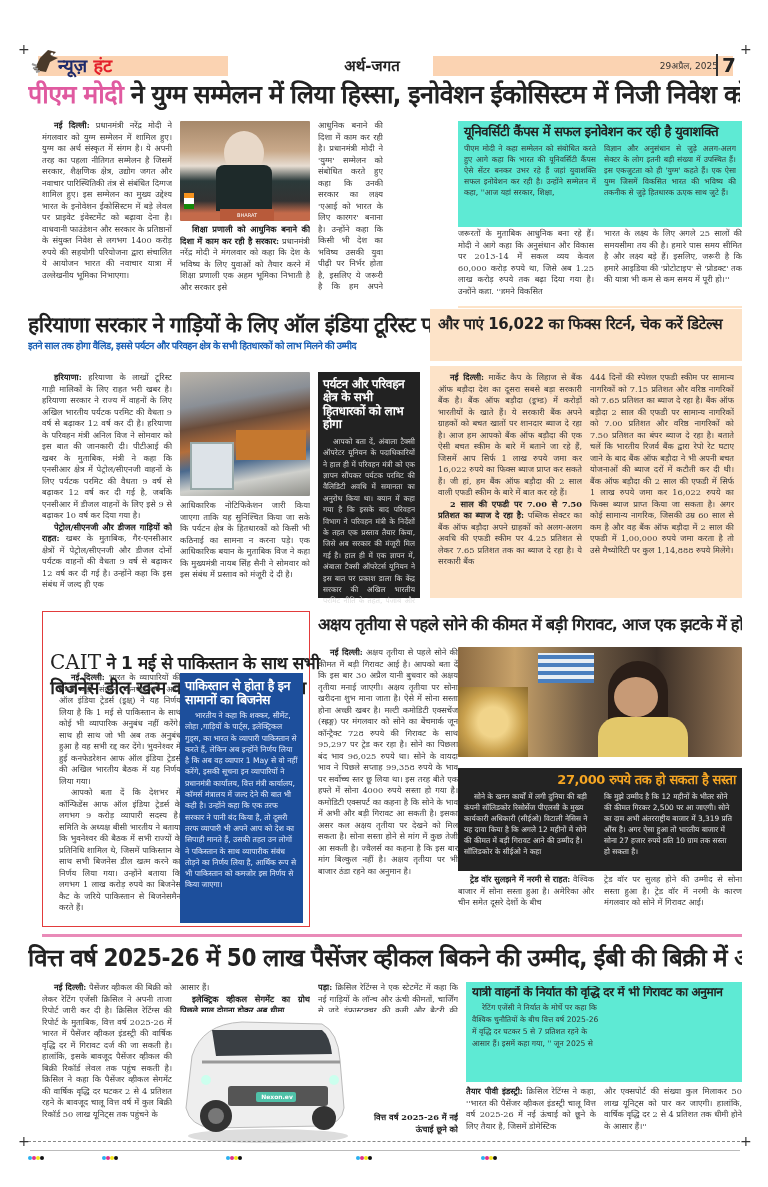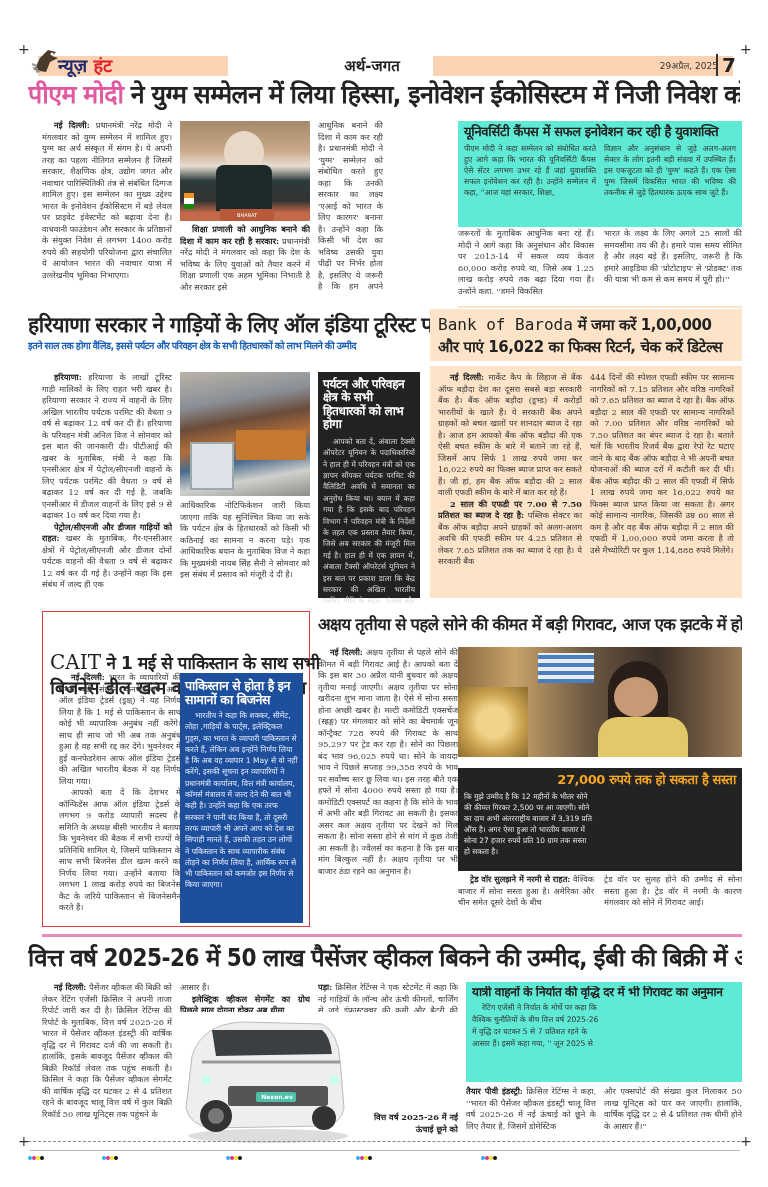--- a/index.html
+++ b/index.html
@@ -75,21 +75,21 @@
 </div>
 
 <div class="abs txt" style="left:318px;top:120px;width:65px;height:172px">
   <span>आधुनिक बनाने की दिशा में काम कर रही है। प्रधानमंत्री मोदी ने 'युग्म' सम्मेलन को संबोधित करते हुए कहा कि उनकी सरकार का लक्ष्य 'एआई को भारत के लिए कारगर' बनाना है। उन्होंने कहा कि किसी भी देश का भविष्य उसकी युवा पीढ़ी पर निर्भर होता है, इसलिए ये जरूरी है कि हम अपने युवाओं के भविष्य के लिए और उन्हें भारत के उज्ज्वल भविष्य के लिए तैयार करें।</span>
   
 </div>
 
 <div class="abs orangebox" style="left:458px;top:121px;width:284px;height:106px;padding:4px 6px">
   <div class="boxhead" style="font-size:13px;color:#222;margin-bottom:3px;white-space:nowrap">यूनिवर्सिटी कैंपस में सफल इनोवेशन कर रही है युवाशक्ति</div>
   <div style="display:flex;gap:8px">
-    <div class="txt sans" style="width:134px;font-size:7.6px;line-height:11px;height:72px;color:#333">पीएम मोदी ने कहा सम्मेलन को संबोधित करते हुए आगे कहा कि भारत की यूनिवर्सिटी कैंपस ऐसे सेंटर लगभग उभर रहे हैं जहां युवाशक्ति सफल इनोवेशन कर रही है। उन्होंने सम्मेलन में कहा, ''आज यहां सरकार, शिक्षा,</div>
+    <div class="txt sans" style="width:134px;font-size:7.6px;line-height:11px;height:72px;color:#333">पीएम मोदी ने कहा सम्मेलन को संबोधित करते हुए आगे कहा कि भारत की यूनिवर्सिटी कैंपस ऐसे सेंटर बनकर उभर रहे हैं जहां युवाशक्ति सफल इनोवेशन कर रही है। उन्होंने सम्मेलन में कहा, ''आज यहां सरकार, शिक्षा,</div>
     <div class="txt sans" style="width:134px;font-size:7.6px;line-height:11px;height:72px;color:#333">विज्ञान और अनुसंधान से जुड़े अलग-अलग सेक्टर के लोग इतनी बड़ी संख्या में उपस्थित हैं। इस एकजुटता को ही 'युग्म' कहते हैं। एक ऐसा युग्म जिसमें विकसित भारत की भविष्य की तकनीक से जुड़े हितधारक ऊएक साथ जुटे हैं।</div>
   </div>
 </div>
 <div class="abs txt" style="left:458px;top:228px;width:136px;height:66px">जरूरतों के मुताबिक आधुनिक बना रहे हैं। मोदी ने आगे कहा कि अनुसंधान और विकास पर 2013-14 में सकल व्यय केवल 60,000 करोड़ रुपये था, जिसे अब 1.25 लाख करोड़ रुपये तक बढ़ा दिया गया है। उन्होंने कहा, ''हमने विकसित</div>
 <div class="abs txt" style="left:604px;top:228px;width:138px;height:66px">भारत के लक्ष्य के लिए अगले 25 सालों की समयसीमा तय की है। हमारे पास समय सीमित है और लक्ष्य बड़े हैं। इसलिए, जरूरी है कि हमारे आइडिया की 'प्रोटोटाइप' से 'प्रोडक्ट' तक की यात्रा भी कम से कम समय में पूरी हो।''</div>
 <div class="abs" style="left:458px;top:306px;width:284px;height:2px;background:#fde3c8"></div>
 
 <div class="abs h1" style="left:28px;top:312px;width:422px;font-size:21px;line-height:26px">हरियाणा सरकार ने गाड़ियों के लिए ऑल इंडिया टूरिस्ट परमिट बढ़ाया</div>
 <div class="abs h1" style="left:28px;top:339px;width:422px;font-size:9.6px;line-height:14px;color:#1a5fb4">इतने साल तक होगा वैलिड, इससे पर्यटन और परिवहन क्षेत्र के सभी हितधारकों को लाभ मिलने की उम्मीद</div>
 
@@ -102,23 +102,20 @@
   <div style="position:absolute;left:56px;top:58px;width:70px;height:30px;background:#c5782f"></div>
 </div>
 <div class="abs txt" style="left:180px;top:500px;width:130px;height:108px">आधिकारिक नोटिफिकेशन जारी किया जाएगा ताकि यह सुनिश्चित किया जा सके कि पर्यटन क्षेत्र के हितधारकों को किसी भी कठिनाई का सामना न करना पड़े। एक आधिकारिक बयान के मुताबिक विज ने कहा कि मुख्यमंत्री नायब सिंह सैनी ने सोमवार को इस संबंध में प्रस्ताव को मंजूरी दे दी है।</div>
 
 <div class="abs darkbox" style="left:318px;top:372px;width:102px;height:226px;padding:6px 5px">
   <div class="boxhead" style="font-size:12px;color:#fff;margin-bottom:4px">पर्यटन और परिवहन क्षेत्र के सभी हितधारकों को लाभ होगा</div>
   <div class="txt sans" style="font-size:7.4px;line-height:11.4px;color:#ddd;text-indent:10px;height:170px">आपको बता दें, अंबाला टैक्सी ऑपरेटर यूनियन के पदाधिकारियों ने हाल ही में परिवहन मंत्री को एक ज्ञापन सौंपकर पर्यटक परमिट की वैलिडिटी अवधि में समानता का अनुरोध किया था। बयान में कहा गया है कि इसके बाद परिवहन विभाग ने परिवहन मंत्री के निर्देशों के तहत एक प्रस्ताव तैयार किया, जिसे अब सरकार की मंजूरी मिल गई है। हाल ही में एक ज्ञापन में, अंबाला टैक्सी ऑपरेटर्स यूनियन ने इस बात पर प्रकाश डाला कि केंद्र सरकार की अखिल भारतीय परमिट नीति के तहत, पंजाब और हिमाचल प्रदेश जैसे राज्य 12 साल के परमिट देते हैं।</div>
 </div>
 
 <div class="abs peach" style="left:430px;top:309px;width:312px;height:52px;padding:4px 8px">
-  <div style="white-space:nowrap;font-size:17px;line-height:22px;color:#222">
-    <span style="font-family:'DejaVu Sans Mono',monospace;font-size:16px">Bank of Baroda</span><span class="boxhead" style="font-size:15px"> में जमा करें 1,00,000</span>
-  </div>
   <div class="boxhead" style="font-size:15px;line-height:22px;color:#222;white-space:nowrap">और पाएं 16,022 का फिक्स रिटर्न, चेक करें डिटेल्स</div>
 </div>
 <div class="abs peach" style="left:430px;top:366px;width:312px;height:232px;padding:6px 8px;display:flex;gap:8px">
   <div class="txt" style="width:144px;height:220px">
     <p><b>नई दिल्ली:</b> <span>मार्केट कैप के लिहाज से बैंक ऑफ बड़ौदा देश का दूसरा सबसे बड़ा सरकारी बैंक है। बैंक ऑफ बड़ौदा (इ्रभ्ड) में करोड़ों भारतीयों के खाते हैं। ये सरकारी बैंक अपने ग्राहकों को बचत खातों पर शानदार ब्याज दे रहा है। आज हम आपको बैंक ऑफ बड़ौदा की एक ऐसी बचत स्कीम के बारे में बताने जा रहे हैं, जिसमें आप सिर्फ 1 लाख रुपये जमा कर 16,022 रुपये का फिक्स ब्याज प्राप्त कर सकते हैं। जी हां, हम बैंक ऑफ बड़ौदा की 2 साल वाली एफडी स्कीम के बारे में बात कर रहे हैं।</span></p>
     <p><b>2 साल की एफडी पर 7.00 से 7.50 प्रतिशत का ब्याज दे रहा है:</b> <span>पब्लिक सेक्टर का बैंक ऑफ बड़ौदा अपने ग्राहकों को अलग-अलग अवधि की एफडी स्कीम पर 4.25 प्रतिशत से लेकर 7.65 प्रतिशत तक का ब्याज दे रहा है। ये सरकारी बैंक</span></p>
   </div>
   <div class="txt" style="width:144px;height:220px">444 दिनों की स्पेशल एफडी स्कीम पर सामान्य नागरिकों को 7.15 प्रतिशत और वरिष्ठ नागरिकों को 7.65 प्रतिशत का ब्याज दे रहा है। बैंक ऑफ बड़ौदा 2 साल की एफडी पर सामान्य नागरिकों को 7.00 प्रतिशत और वरिष्ठ नागरिकों को 7.50 प्रतिशत का बंपर ब्याज दे रहा है। बताते चलें कि भारतीय रिजर्व बैंक द्वारा रेपो रेट घटाए जाने के बाद बैंक ऑफ बड़ौदा ने भी अपनी बचत योजनाओं की ब्याज दरों में कटौती कर दी थी। बैंक ऑफ बड़ौदा की 2 साल की एफडी में सिर्फ 1 लाख रुपये जमा कर 16,022 रुपये का फिक्स ब्याज प्राप्त किया जा सकता है। अगर कोई सामान्य नागरिक, जिसकी उम्र 60 साल से कम है और वह बैंक ऑफ बड़ौदा में 2 साल की एफडी में 1,00,000 रुपये जमा करता है तो उसे मैच्योरिटी पर कुल 1,14,888 रुपये मिलेंगे।</div>
 </div>
 
@@ -145,20 +142,21 @@
 <div class="abs photo" style="left:458px;top:647px;width:284px;height:110px;background:linear-gradient(90deg,#8b6a42 0%,#c8a26a 20%,#6e5a44 45%,#3a2e26 70%,#9a7a58 100%)">
   <div style="position:absolute;left:0;top:40px;width:70px;height:70px;background:radial-gradient(circle,#f1d48a 30%,#c9a14e 60%,#8a6a2e 100%)"></div>
   <div style="position:absolute;left:80px;top:6px;width:56px;height:30px;background:repeating-linear-gradient(0deg,#4a7fbf 0 4px,#e8eef4 4px 8px)"></div>
   <div style="position:absolute;left:150px;top:14px;width:60px;height:96px;border-radius:30px 30px 0 0;background:#2a1e18"></div>
   <div style="position:absolute;left:156px;top:30px;width:44px;height:40px;border-radius:50%;background:#c79a76"></div>
   <div style="position:absolute;left:140px;top:70px;width:90px;height:40px;background:#e3c86a;border-radius:20px 20px 0 0"></div>
 </div>
 <div class="abs darkbox" style="left:458px;top:768px;width:284px;height:103px;padding:5px 6px;background:#232323">
   <div class="boxhead" style="font-size:13px;color:#f6a623;text-align:right;margin-bottom:3px">27,000 रुपये तक हो सकता है सस्ता</div>
   <div style="display:flex;gap:10px">
+    <div class="txt sans" style="width:130px;font-size:7.4px;line-height:11px;color:#e6e6e6;height:78px;text-align:left;text-indent:10px">सोने के खनन कार्यों में लगी दुनिया की बड़ी कंपनी सॉलिडकोर रिसोर्सेज पीएलसी के मुख्य कार्यकारी अधिकारी (सीईओ) विटाली नेसिस ने यह दावा किया है कि अगले 12 महीनों में सोने की कीमत में बड़ी गिरावट आने की उम्मीद है। सॉलिडकोर के सीईओ ने कहा</div>
     <div class="txt sans" style="width:130px;font-size:7.4px;line-height:11px;color:#e6e6e6;height:78px;text-align:left">कि मुझे उम्मीद है कि 12 महीनों के भीतर सोने की कीमत गिरकर 2,500 पर आ जाएगी। सोने का दाम अभी अंतरराष्ट्रीय बाजार में 3,319 प्रति औंस है। अगर ऐसा हुआ तो भारतीय बाजार में सोना 27 हजार रुपये प्रति 10 ग्राम तक सस्ता हो सकता है।</div>
   </div>
 </div>
 <div class="abs txt" style="left:458px;top:874px;width:136px;height:40px">
   <p><b>ट्रेड वॉर सुलझने में नरमी से राहत:</b> <span>वैश्विक बाजार में सोना सस्ता हुआ है। अमेरिका और चीन समेत दूसरे देशों के बीच</span></p>
 </div>
 <div class="abs txt" style="left:604px;top:874px;width:138px;height:40px">ट्रेड वॉर पर सुलह होने की उम्मीद से सोना सस्ता हुआ है। ट्रेड वॉर में नरमी के कारण मंगलवार को सोने में गिरावट आई।</div>
 
 <div class="abs" style="left:42px;top:934px;width:700px;height:3px;background:#e98ab8"></div>
 

